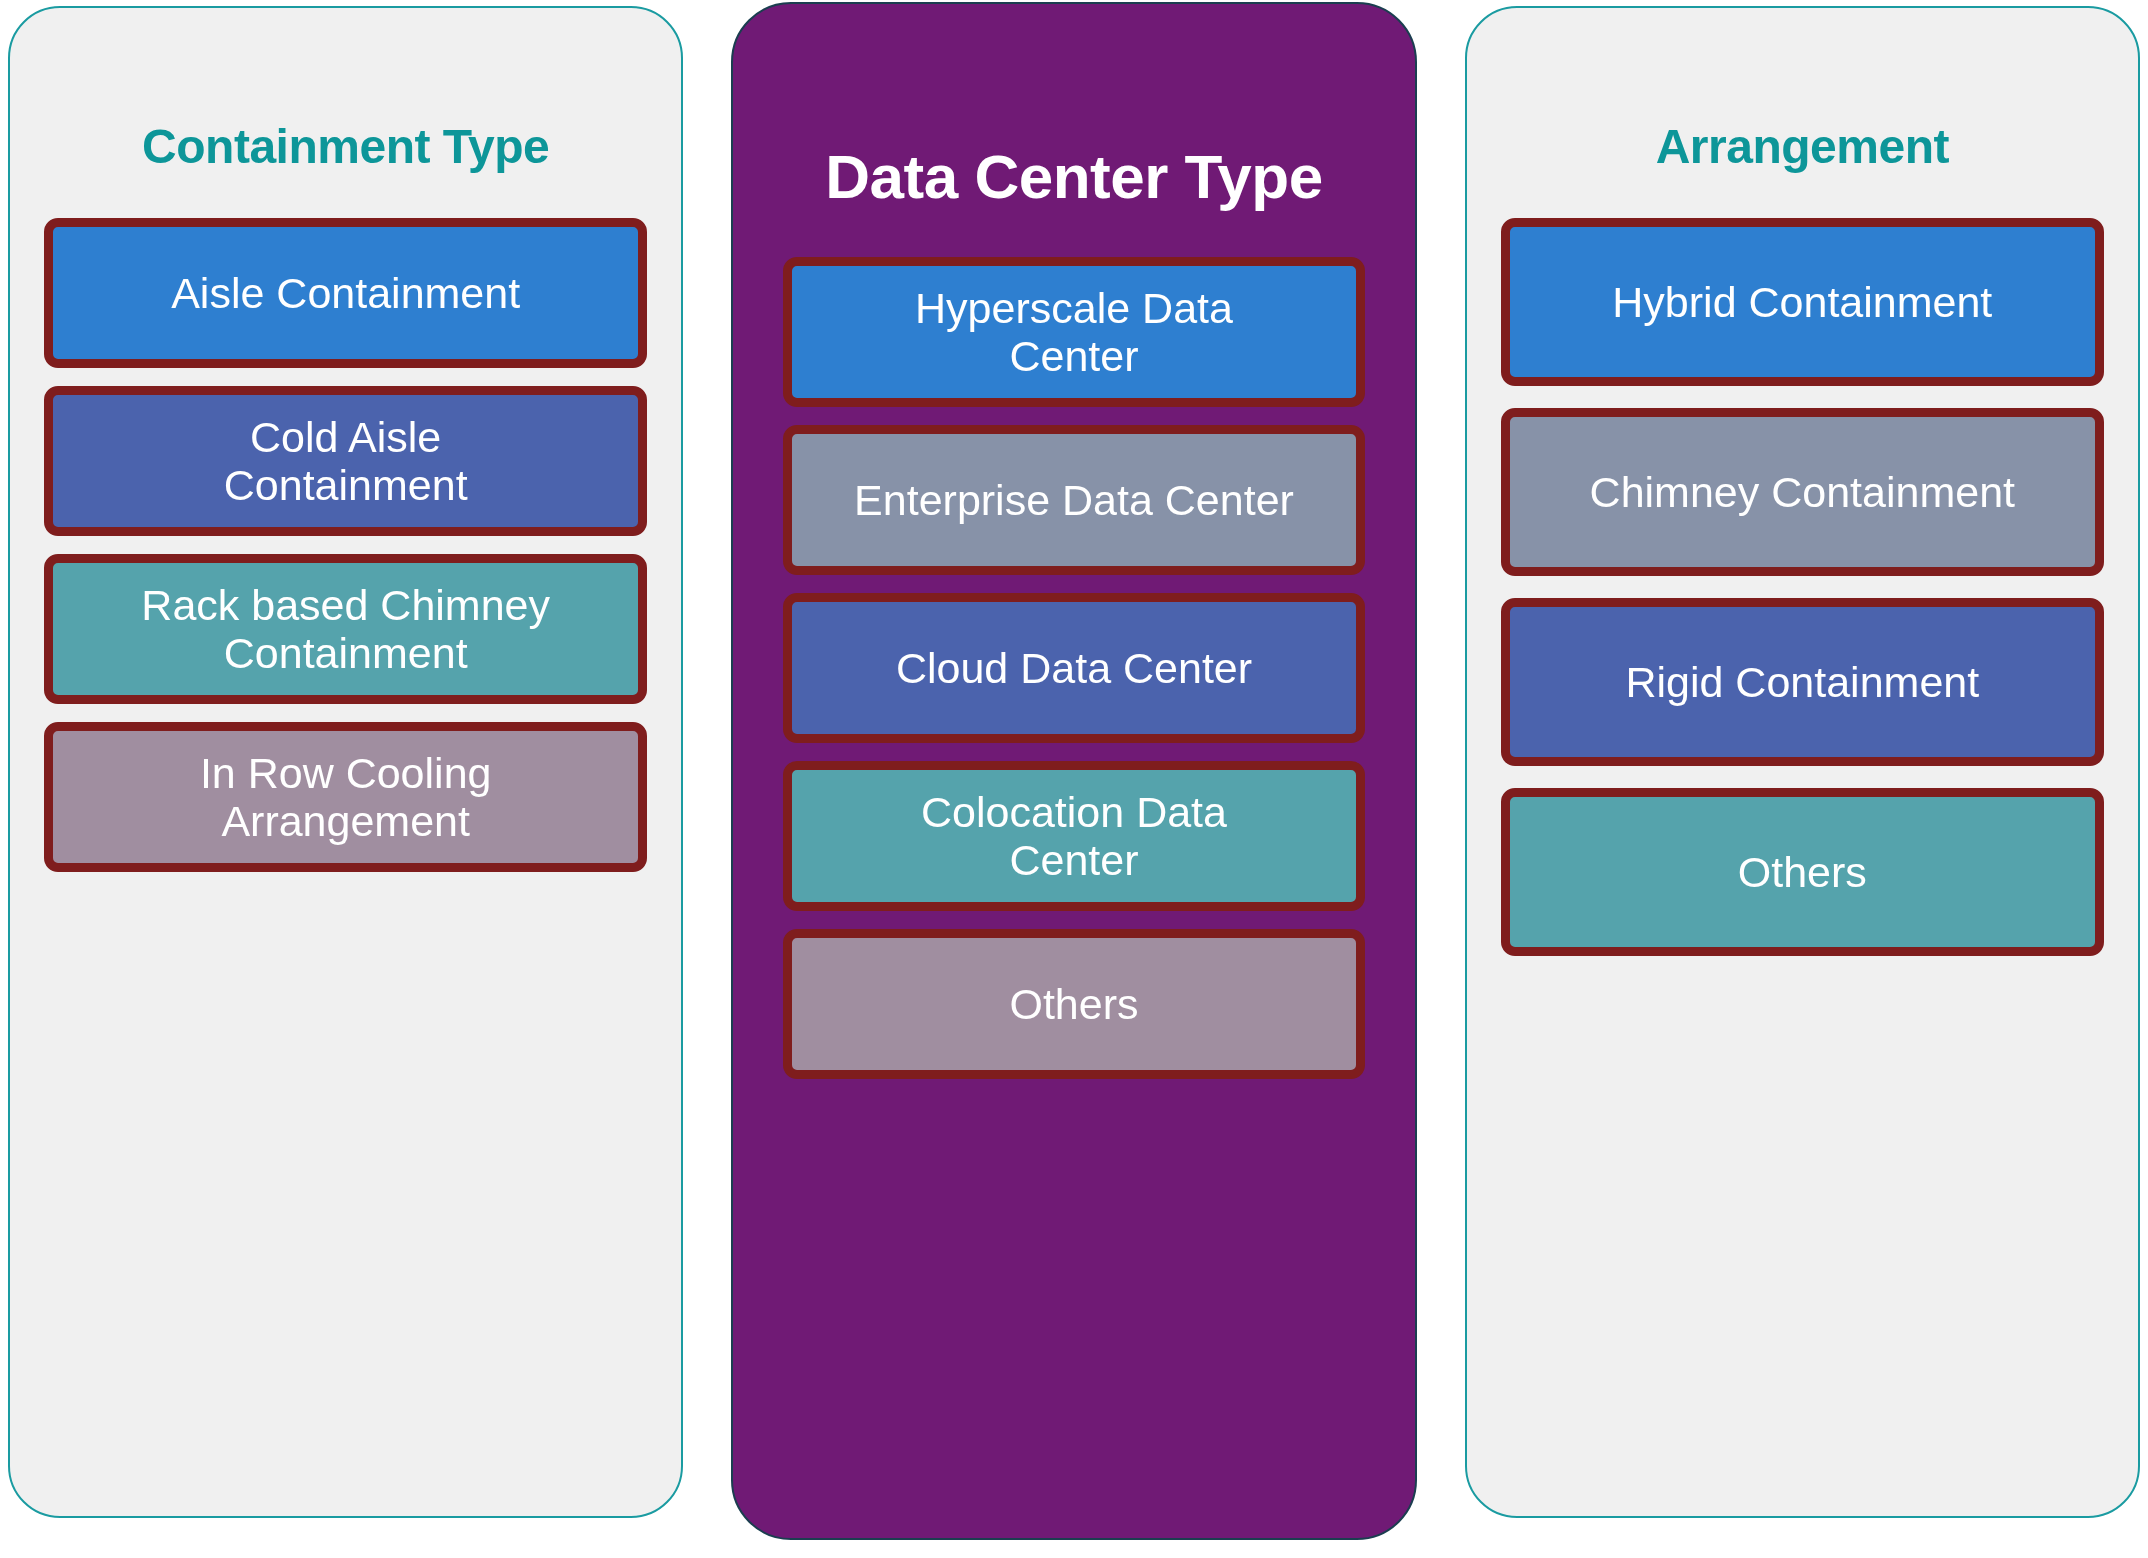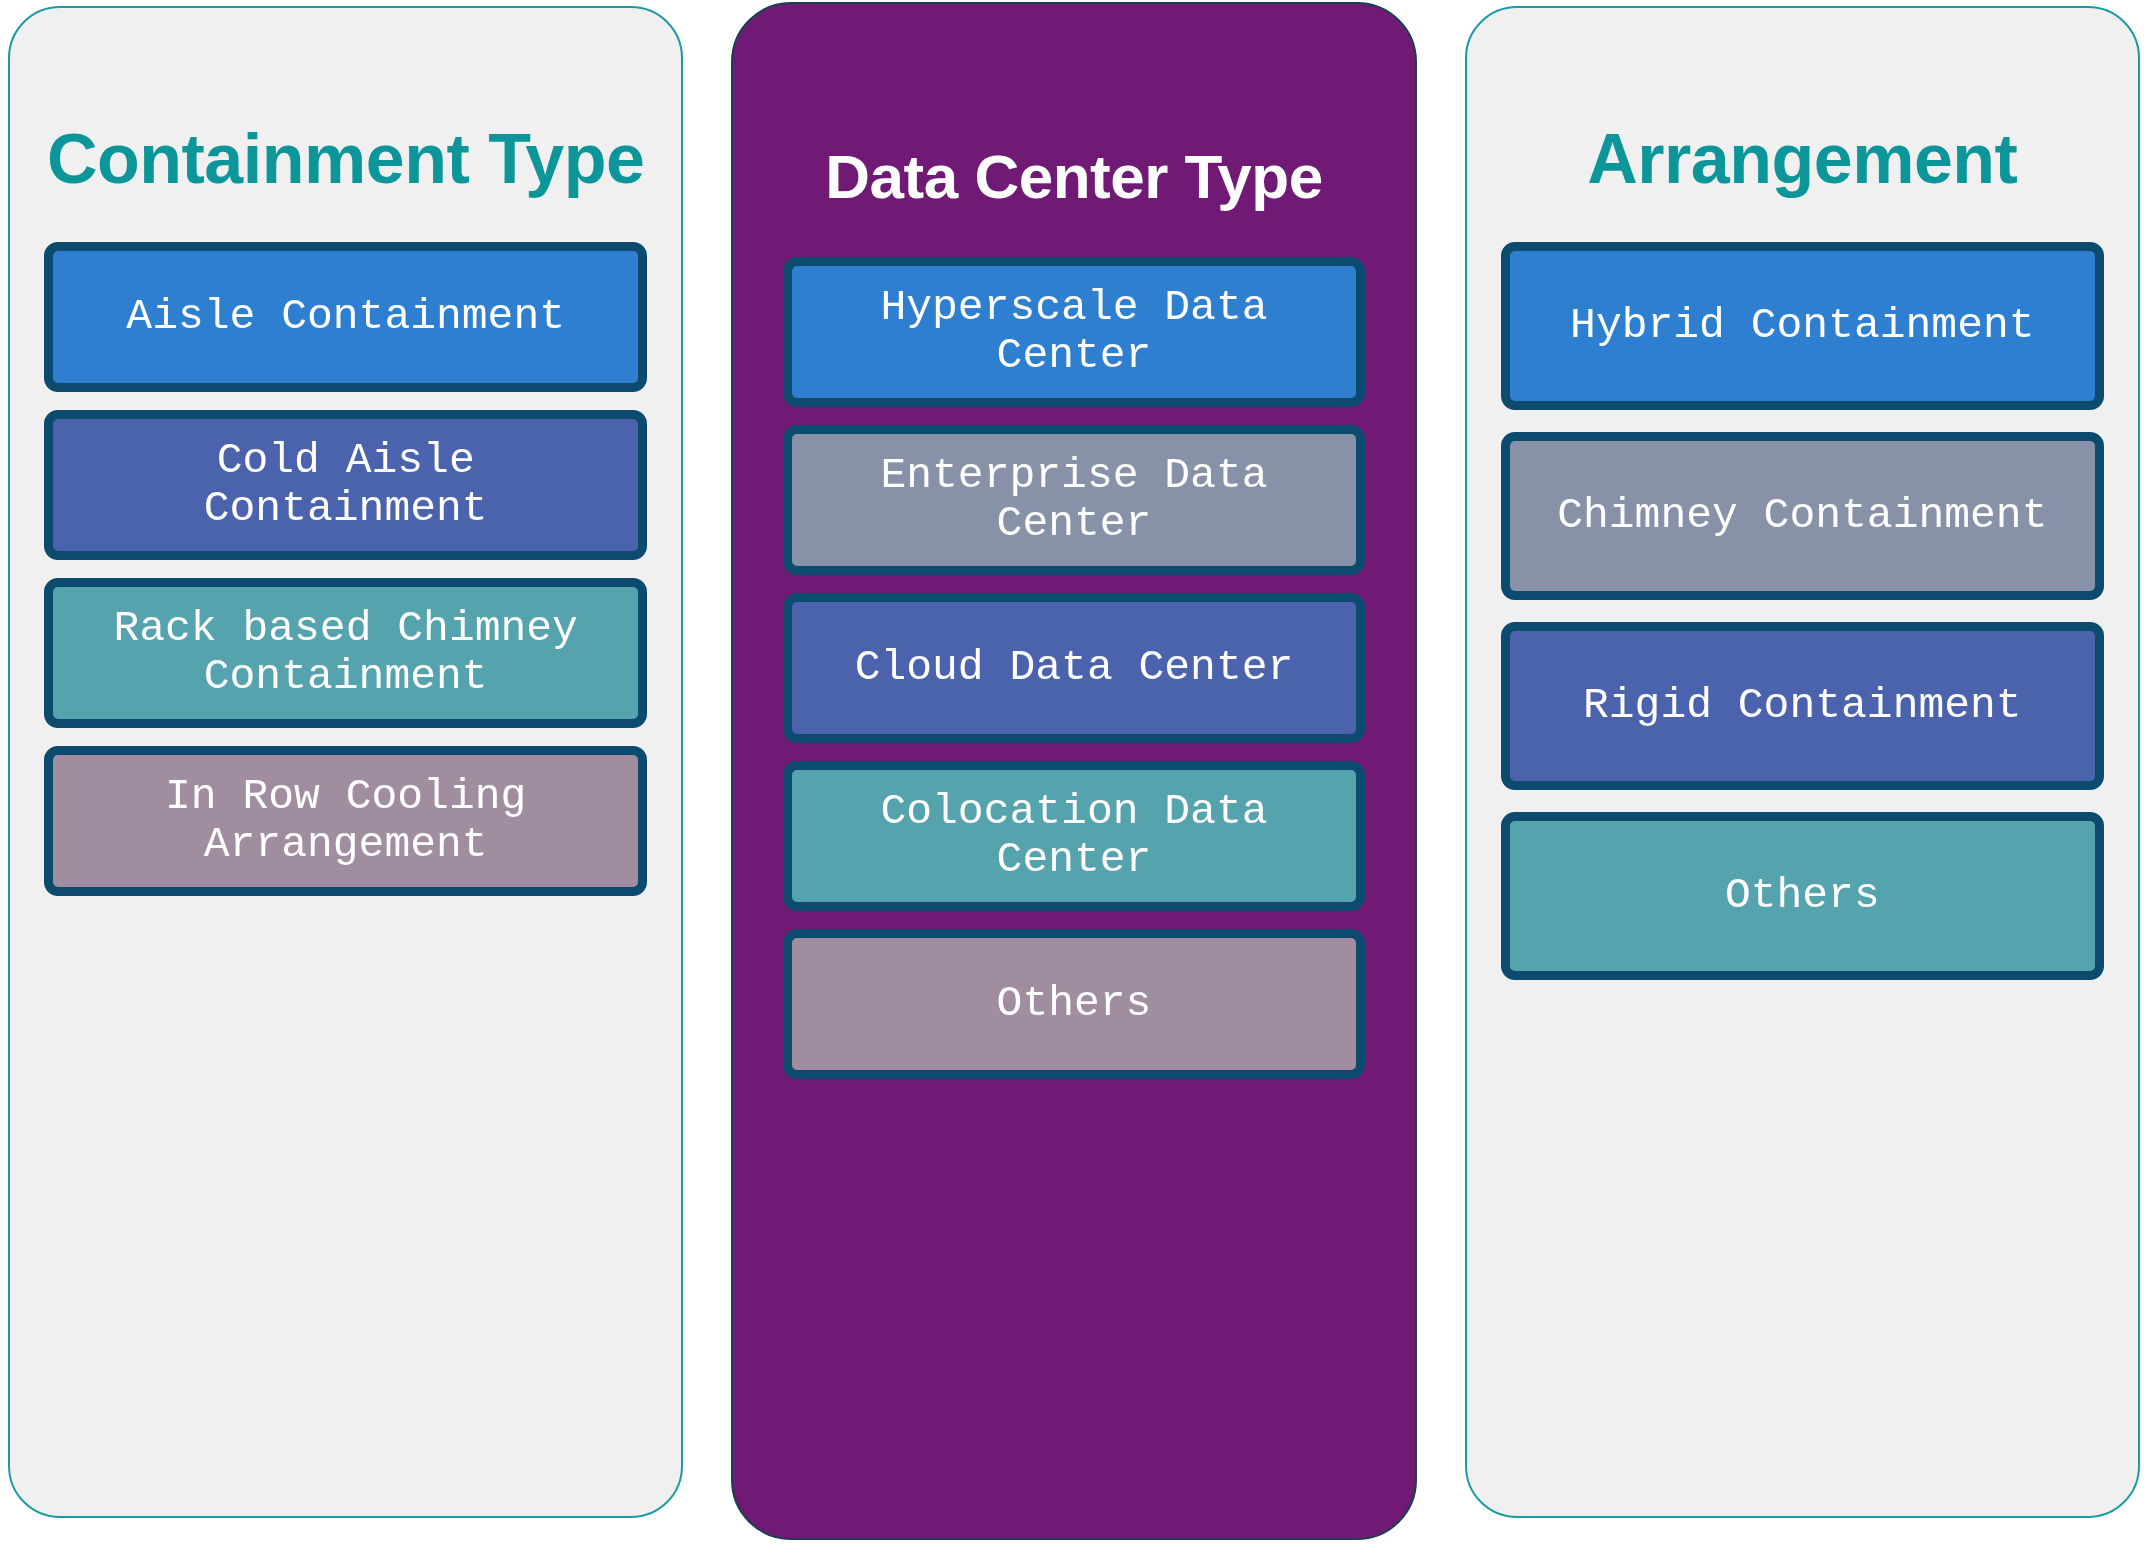--- a/index.html
+++ b/index.html
@@ -65,21 +65,21 @@
   
   .col-title {
     text-align: center;
     font-weight: bold;
     line-height: 1.12;
     letter-spacing: -0.5px;
     width: 92%;
   }
   .column.light .col-title {
     color: #0d9699;
-    font-size: 70px;
+    font-size: 48px;
     margin-top: 112px;
     margin-bottom: 0;
   }
   .column.dark .col-title {
     color: #ffffff;
     font-size: 62px;
     margin-top: 138px;
     margin-bottom: 0;
   }
 
@@ -106,24 +106,23 @@
     box-sizing: border-box;
     width: 100%;
     display: flex;
     align-items: center;
     justify-content: center;
     text-align: center;
     color: #ffffff;
     font-size: 43px;
     line-height: 1.12;
     border-radius: 14px;
-    border: 9px solid #0c4a6e;
+    border: 9px solid #7f1d1d;
     padding: 6px 14px;
     white-space: pre-line;
-    font-family: Liberation Mono, monospace;
   }
 
   
   .column.light.c1 .pill { height: 150px; margin-bottom: 18px; }
   .column.light.c1 .pill:last-child { margin-bottom: 0; }
 
   
   .column.light.c3 .pill { height: 168px; margin-bottom: 22px; }
   .column.light.c3 .pill:last-child { margin-bottom: 0; }
 

